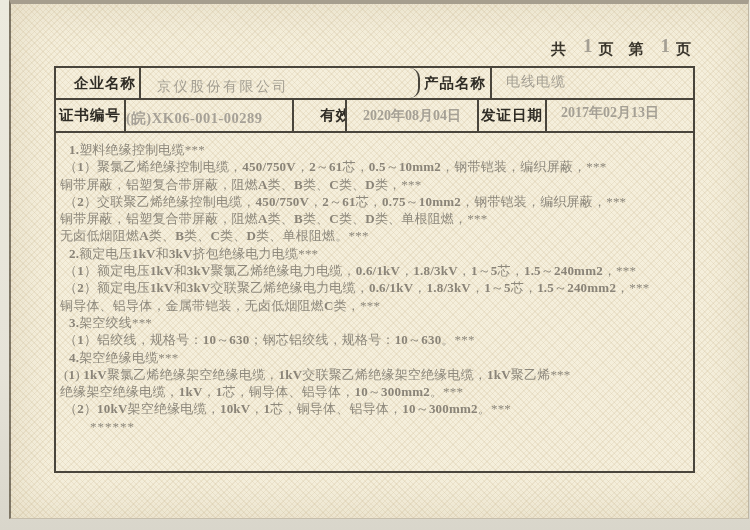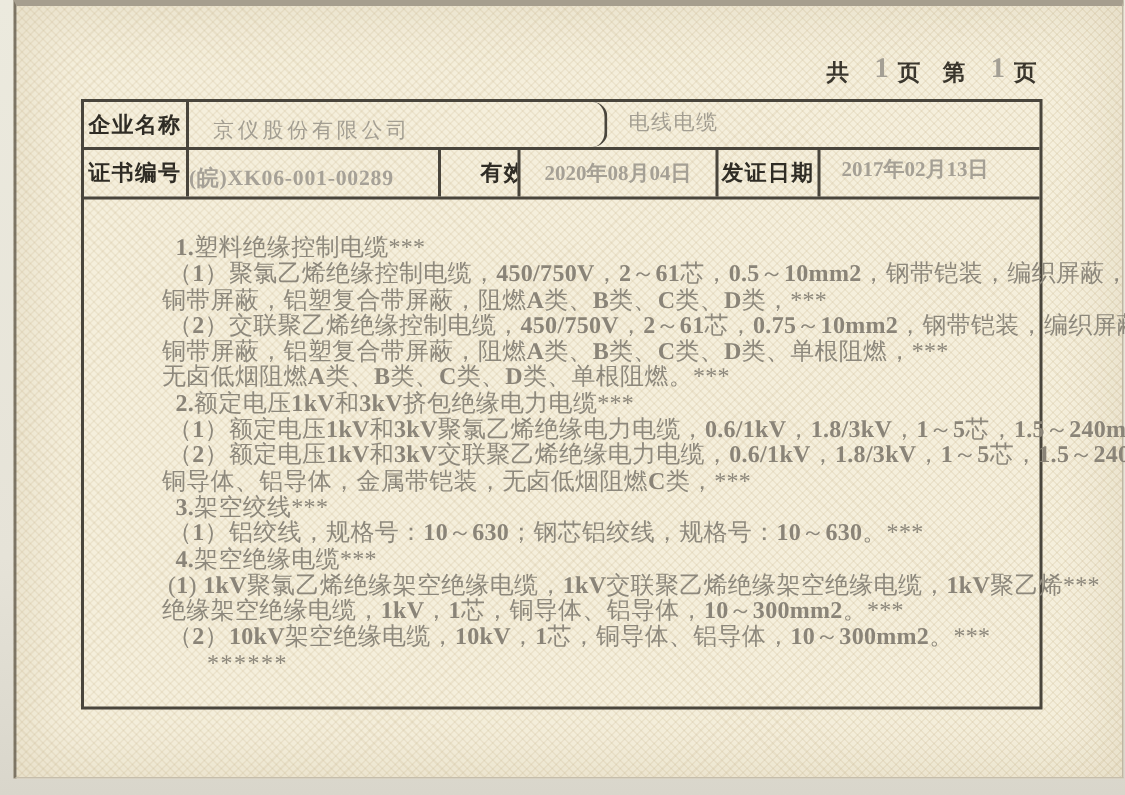--- a/index.html
+++ b/index.html
@@ -35,21 +35,21 @@
     display:inline-block; font-weight:bold; color:#a49f94; font-size:19px;
     margin-left:16px; margin-right:6px; transform:translateY(-2px);
   }
 
   
   .certbox {
     position:absolute; left:43px; top:62px; width:641px; height:407px;
     border:2px solid #49453c;
   }
   .trow { display:flex; border-bottom:2px solid #49453c; }
-  .trow1 { height:32px; }
+  .trow1 { height:32px;padding-left:15px; }
   .trow2 { height:33px; }
   .cell { border-right:2px solid #49453c; display:flex; align-items:center; overflow:hidden; }
   .cell.last { border-right:none; }
   .lbl {
     justify-content:center; font-weight:bold; font-size:14.5px;
     color:#2f2c25; letter-spacing:1px; white-space:nowrap;
   }
   .val { color:#a39e92; white-space:nowrap; }
 
   .r1c1 { width:70px; } .r1c2 { width:279px;border-radius:10px; } .r1c3 { width:72px; } .r1c4 { flex:1; }
@@ -57,23 +57,23 @@
   .r2c4 { width:132px; } .r2c5 { width:68px; } .r2c6 { flex:1; }
 
   .v-company { font-size:14px; letter-spacing:2.5px; padding-left:16px; padding-top:8px; }
   .v-product { font-size:14px; letter-spacing:1px; padding-left:14px; align-items:flex-start; padding-top:5px; }
   .v-certno  { font-weight:bold; font-size:14.5px; letter-spacing:0.5px; align-items:flex-end; padding-bottom:3px; color:#a6a197; }
   .v-vdate   { font-weight:bold; font-size:14px; justify-content:center; color:#a5a095; }
   .v-idate   { font-weight:bold; font-size:14px; padding-left:14px; align-items:flex-start; padding-top:4px; color:#a5a095; }
 
   
   .scope {
-    padding:24px 6px 0 4px;
-    font-size:16px; line-height:17.3px;
-    color:#8d887c; letter-spacing:0.2px;margin-left:48px;
+    padding:8px 6px 0 4px;
+    font-size:13px; line-height:17.3px;
+    color:#8d887c; letter-spacing:0.2px;
   }
   .scope-line { white-space:nowrap; }
   .scope-line b, .scope-line .num { font-weight:bold; color:#8a8478; }
   .l-header { padding-left:9px; }
   .l-item   { padding-left:4px; }
   .l-stars  { padding-left:30px; letter-spacing:1px; }
   .l-cont   { padding-left:0; }
 </style>
 </head>
 <body>
@@ -83,20 +83,21 @@
 
     <div class="pagination">
       <span class="pg-cjk">共</span><span class="pg-num">1</span><span class="pg-cjk">页</span><span class="pg-cjk pg-gap-m">第</span><span class="pg-num">1</span><span class="pg-cjk">页</span>
     </div>
 
     <div class="certbox">
 
       <div class="trow trow1">
         <div class="cell lbl r1c1">企业名称</div>
         <div class="cell val v-company r1c2">京仪股份有限公司</div>
+        <div class="cell lbl r1c3">产品名称</div>
         <div class="cell val v-product r1c4 last">电线电缆</div>
       </div>
 
       <div class="trow trow2">
         <div class="cell lbl r2c1">证书编号</div>
         <div class="cell val v-certno r2c2">(皖)XK06-001-00289</div>
         <div class="cell lbl r2c3">有效期</div>
         <div class="cell val v-vdate r2c4">2020年08月04日</div>
         <div class="cell lbl r2c5">发证日期</div>
         <div class="cell val v-idate r2c6 last">2017年02月13日</div>

